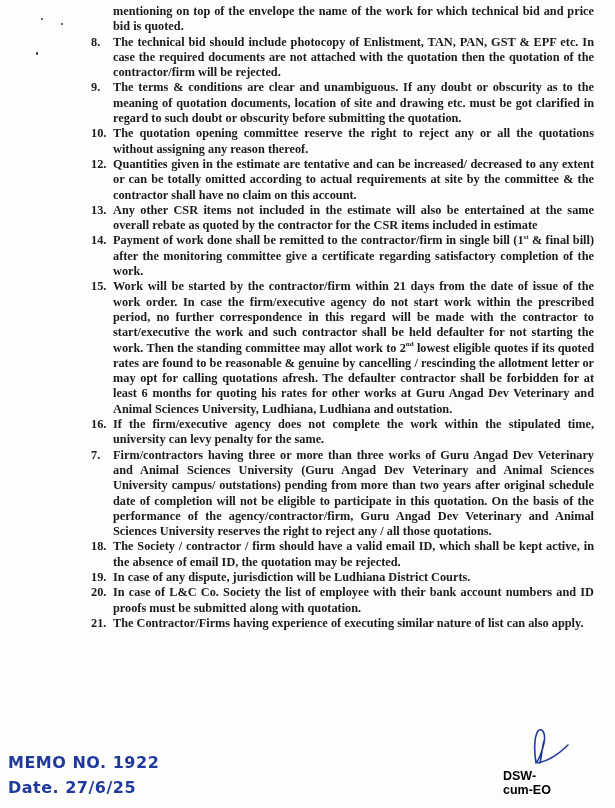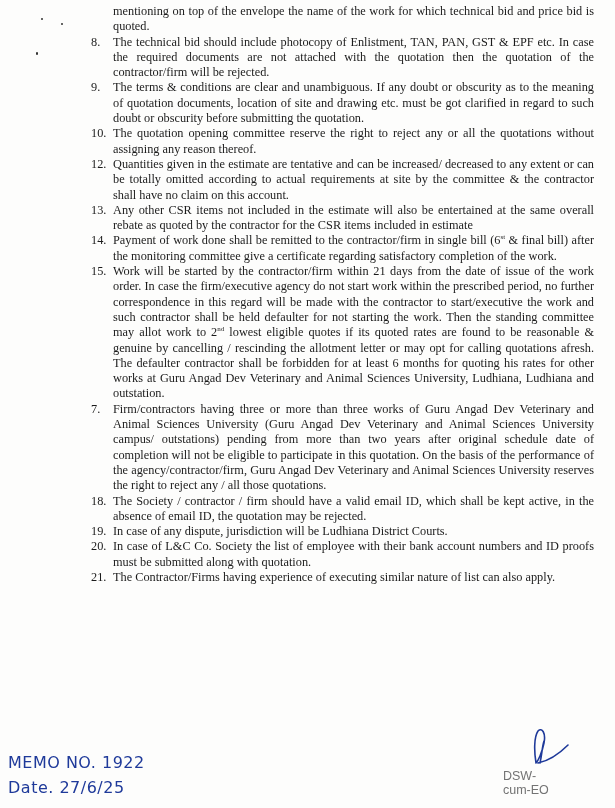--- a/index.html
+++ b/index.html
@@ -3,32 +3,32 @@
 <meta charset="utf-8">
 <style>
   html, body { margin:0; padding:0; }
   body {
     width:615px; height:808px; overflow:hidden;
     background:#fdfdfc;
     font-family:"Liberation Serif", "DejaVu Serif", serif;
     color:#1b1b1b;
     position:relative;
   }
-  .page { position:absolute; left:0; top:0; width:561px; height:808px; }
+  .page { position:absolute; left:0; top:0; width:561px; height:808px;font-weight:bold; }
   .speck { position:absolute; width:2px; height:2px; background:#333; border-radius:1px; }
   .list { position:absolute; left:91px; top:4px; width:503px; font-size:12.3px; line-height:15.3px; }
   .cont { padding-left:22px; text-align:justify; }
   .item { display:flex; }
   .num { width:22px; flex:0 0 22px; }
   .txt { flex:1; text-align:justify; }
   sup { font-size:7px; line-height:0;margin-top:40px; }
   .memo { position:absolute; left:8px; top:752px; font-family:"DejaVu Sans", sans-serif; color:#1f3a9a; font-size:16px; letter-spacing:0.5px; transform:scaleY(0.95); }
   .memo div { height:27px; }
   .sig { position:absolute; left:528px; top:727px; width:60px; height:40px; }
-  .sig-label { position:absolute; left:503px; top:769px; font-family:"Liberation Sans", sans-serif; font-size:12.5px; color:#737373; }
+  .sig-label { position:absolute; left:503px; top:769px; font-family:"Liberation Sans", sans-serif; font-size:12.5px; color:#000000; }
 </style>
 </head>
 <body>
 
 <div class="page">
   <span class="speck" style="left:41px;top:18px;"></span>
   <span class="speck" style="left:61px;top:23px;"></span>
   <span class="speck" style="left:36px;top:52px;height:3px;"></span>
 
   <div class="list">
@@ -49,25 +49,29 @@
     <div class="item">
       <span class="num">12.</span>
       <span class="txt">Quantities given in the estimate are tentative and can be increased/ decreased to any extent or can be totally omitted according to actual requirements at site by the committee &amp; the contractor shall have no claim on this account.</span>
     </div>
     <div class="item">
       <span class="num">13.</span>
       <span class="txt">Any other CSR items not included in the estimate will also be entertained at the same overall rebate as quoted by the contractor for the CSR items included in estimate</span>
     </div>
     <div class="item">
       <span class="num">14.</span>
-      <span class="txt"><span>Payment of work done shall be remitted to the contractor/firm in single bill (6</span><sup>st</sup><span> &amp; final bill) after the monitoring committee give a certificate regarding satisfactory completion of the work.</span></span>
+      <span class="txt"><span>Payment of work done shall be remitted to the contractor/firm in single bill (1</span><sup>st</sup><span> &amp; final bill) after the monitoring committee give a certificate regarding satisfactory completion of the work.</span></span>
     </div>
     <div class="item">
       <span class="num">15.</span>
       <span class="txt"><span>Work will be started by the contractor/firm within 21 days from the date of issue of the work order. In case the firm/executive agency do not start work within the prescribed period, no further correspondence in this regard will be made with the contractor to start/executive the work and such contractor shall be held defaulter for not starting the work. Then the standing committee may allot work to 2</span><sup>nd</sup><span> lowest eligible quotes if its quoted rates are found to be reasonable &amp; genuine by cancelling / rescinding the allotment letter or may opt for calling quotations afresh. The defaulter contractor shall be forbidden for at least 6 months for quoting his rates for other works at Guru Angad Dev Veterinary and Animal Sciences University, Ludhiana, Ludhiana and outstation.</span></span>
+    </div>
+    <div class="item">
+      <span class="num">16.</span>
+      <span class="txt">If the firm/executive agency does not complete the work within the stipulated time, university can levy penalty for the same.</span>
     </div>
     <div class="item">
       <span class="num">7.</span>
       <span class="txt">Firm/contractors having three or more than three works of Guru Angad Dev Veterinary and Animal Sciences University (Guru Angad Dev Veterinary and Animal Sciences University campus/ outstations) pending from more than two years after original schedule date of completion will not be eligible to participate in this quotation. On the basis of the performance of the agency/contractor/firm, Guru Angad Dev Veterinary and Animal Sciences University reserves the right to reject any / all those quotations.</span>
     </div>
     <div class="item">
       <span class="num">18.</span>
       <span class="txt">The Society / contractor / firm should have a valid email ID, which shall be kept active, in the absence of email ID, the quotation may be rejected.</span>
     </div>
     <div class="item">

